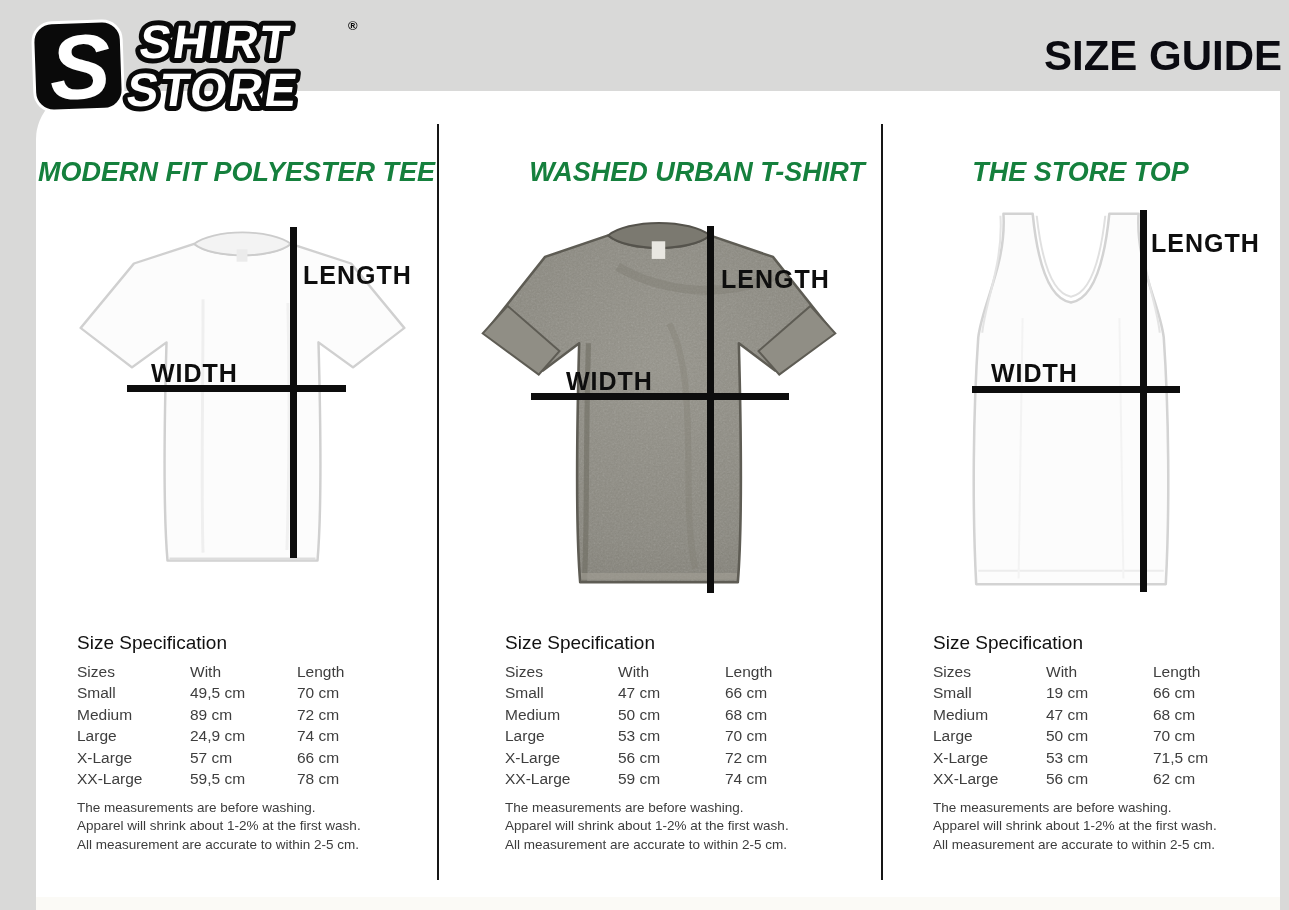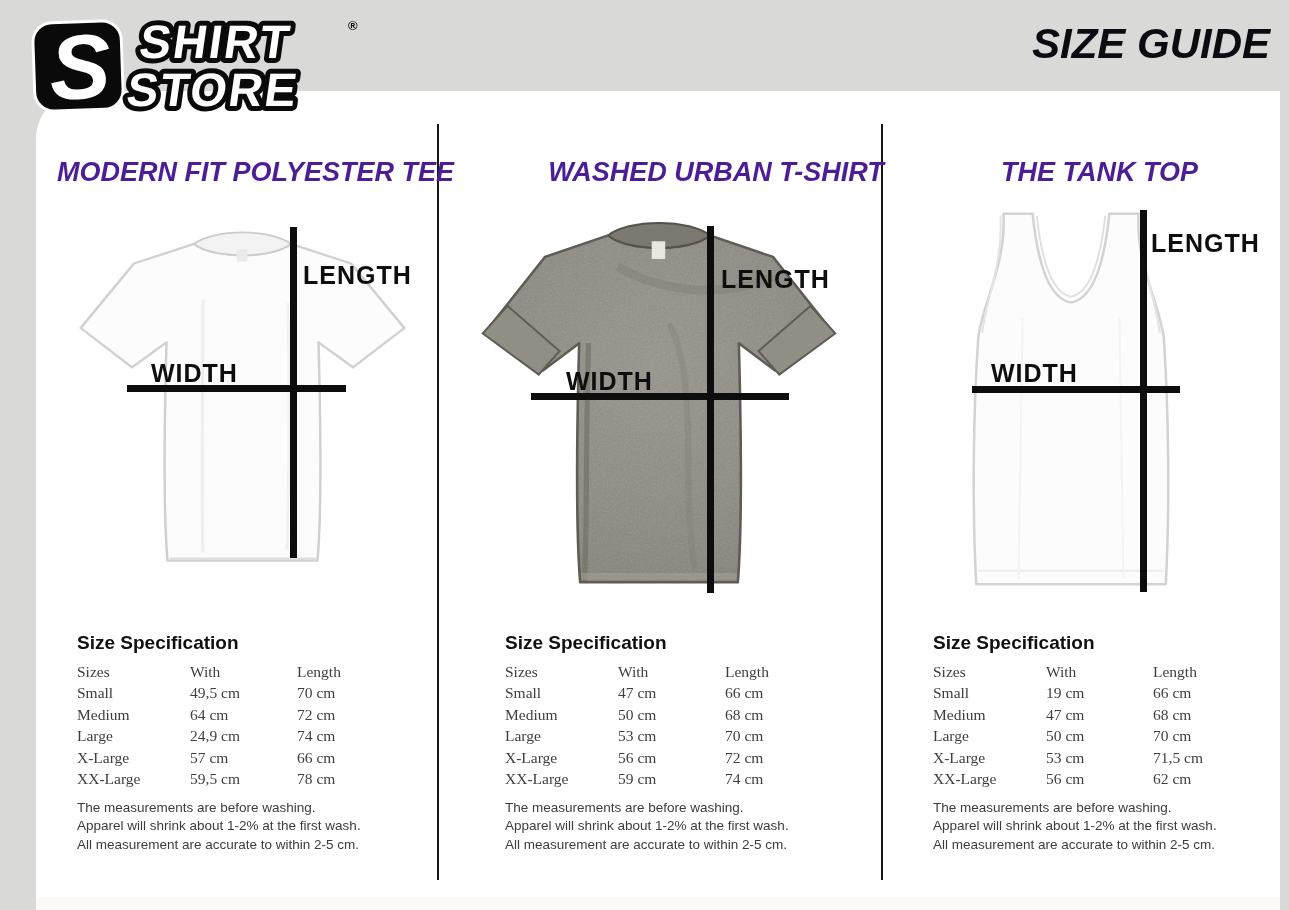--- a/index.html
+++ b/index.html
@@ -20,45 +20,45 @@
   .divider-1{left:437px;}
   .divider-2{left:881px;}
 
   
   .logo{position:absolute;left:30px;top:14px;width:350px;height:104px;}
   .logo-icon{position:absolute;left:0;top:4px;}
   .logo-wordmark{position:absolute;left:92px;top:0;}
   .logo-reg{position:absolute;left:318px;top:4px;font-size:13px;font-weight:bold;color:#0a0a0a;}
 
   
-  .page-title{position:absolute;left:1030px;top:20px;width:240px;margin:0;
-      font-size:42px;font-weight:bold;font-style:italic;color:#0b0b11;letter-spacing:0px;
+  .page-title{position:absolute;left:1030px;top:20px;width:240px;margin:12px;
+      font-size:42px;font-weight:bold;color:#0b0b11;letter-spacing:0px;
       text-align:right;white-space:nowrap;}
 
   
   .panel-title{position:absolute;top:157px;margin:0;font-size:27px;font-weight:bold;
-      font-style:italic;color:#4c1d95;text-align:center;white-space:nowrap;padding-left:19px;}
+      font-style:italic;color:#15803d;text-align:center;white-space:nowrap;}
   .panel-title.p1{left:36px;width:401px;}
   .panel-title.p2{left:437px;width:520px;}
   .panel-title.p3{left:881px;width:399px;}
 
   
   .fig{position:absolute;}
   .vline,.hline{position:absolute;background:#0d0d0d;}
   .mlabel{position:absolute;font-size:25px;font-weight:bold;color:#0e0e0e;letter-spacing:1px;
       white-space:nowrap;}
 
   
   .spec{position:absolute;width:352px;top:632px;}
   .spec.s1{left:77px;}
   .spec.s2{left:505px;}
   .spec.s3{left:933px;}
-  .spec h3{margin:0 0 7px 0;font-size:19px;font-weight:bold;color:#111111;}
+  .spec h3{margin:0 0 7px 0;font-size:19px;font-weight:normal;color:#111111;}
   .spec table{border-collapse:collapse;font-size:15.5px;color:#3e3e3e;}
-  .spec td{padding:1.5px 0;line-height:18.6px;font-family:Liberation Serif, serif;}
+  .spec td{padding:1.5px 0;line-height:18.6px;}
   .spec col.c1{width:113px;} .spec col.c2{width:107px;} .spec col.c3{width:110px;}
   .disclaimer{margin-top:8px;font-size:13.5px;color:#3c3c3c;line-height:1.4;}
   .disclaimer div{white-space:nowrap;}
 </style>
 </head>
 <body>
 
 <div class="page">
 
   <div class="top-band"></div>
@@ -84,21 +84,21 @@
         <text x="16" y="92">STORE</text>
       </g>
     </svg>
     <span class="logo-reg">®</span>
   </div>
 
   <h1 class="page-title">SIZE GUIDE</h1>
 
   <h2 class="panel-title p1">MODERN FIT POLYESTER TEE</h2>
   <h2 class="panel-title p2">WASHED URBAN T-SHIRT</h2>
-  <h2 class="panel-title p3">THE TANK TOP</h2>
+  <h2 class="panel-title p3">THE STORE TOP</h2>
 
   <svg class="fig" style="left:55px;top:217px" width="375" height="358" viewBox="0 0 380 400" preserveAspectRatio="none">
     <path d="M141,30 C160,47 220,47 239,30 L300,52 L354,124 L302,168 L267,140
              C269,220 271,320 266,384 L114,384 C109,320 111,220 113,140
              L78,168 L26,124 L80,52 Z" fill="#fcfcfc" stroke="#d0d0d0" stroke-width="2.5" stroke-linejoin="round"></path>
     <path d="M141,30 A54,22 0 0 1 239,30 C220,47 160,47 141,30 Z" fill="#f3f3f3" stroke="#cccccc" stroke-width="2"></path>
     <rect x="184" y="36" width="11" height="14" fill="#ebebeb"></rect>
     <path d="M150,92 C150,200 148,300 150,375" stroke="#efefef" stroke-width="3" fill="none"></path>
     <path d="M236,96 C238,200 237,300 235,372" stroke="#f1f1f1" stroke-width="3" fill="none"></path>
     <path d="M116,382 L264,382" stroke="#dddddd" stroke-width="3" fill="none"></path>
@@ -176,21 +176,21 @@
         <td>With</td>
         <td>Length</td>
       </tr>
       <tr>
         <td>Small</td>
         <td>49,5 cm</td>
         <td>70 cm</td>
       </tr>
       <tr>
         <td>Medium</td>
-        <td>64 cm</td>
+        <td>89 cm</td>
         <td>72 cm</td>
       </tr>
       <tr>
         <td>Large</td>
         <td>24,9 cm</td>
         <td>74 cm</td>
       </tr>
       <tr>
         <td>X-Large</td>
         <td>57 cm</td>

